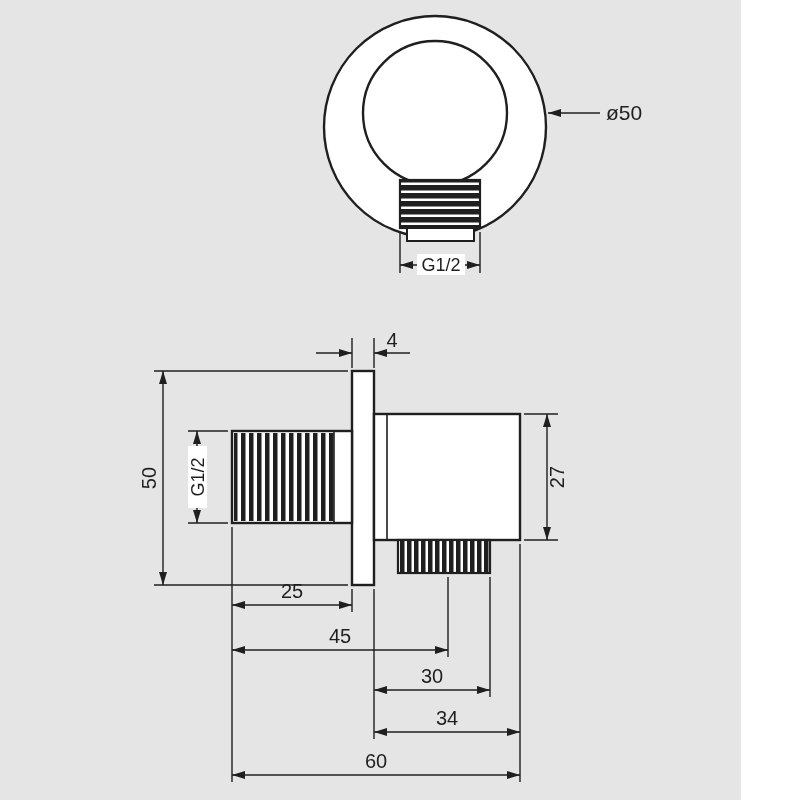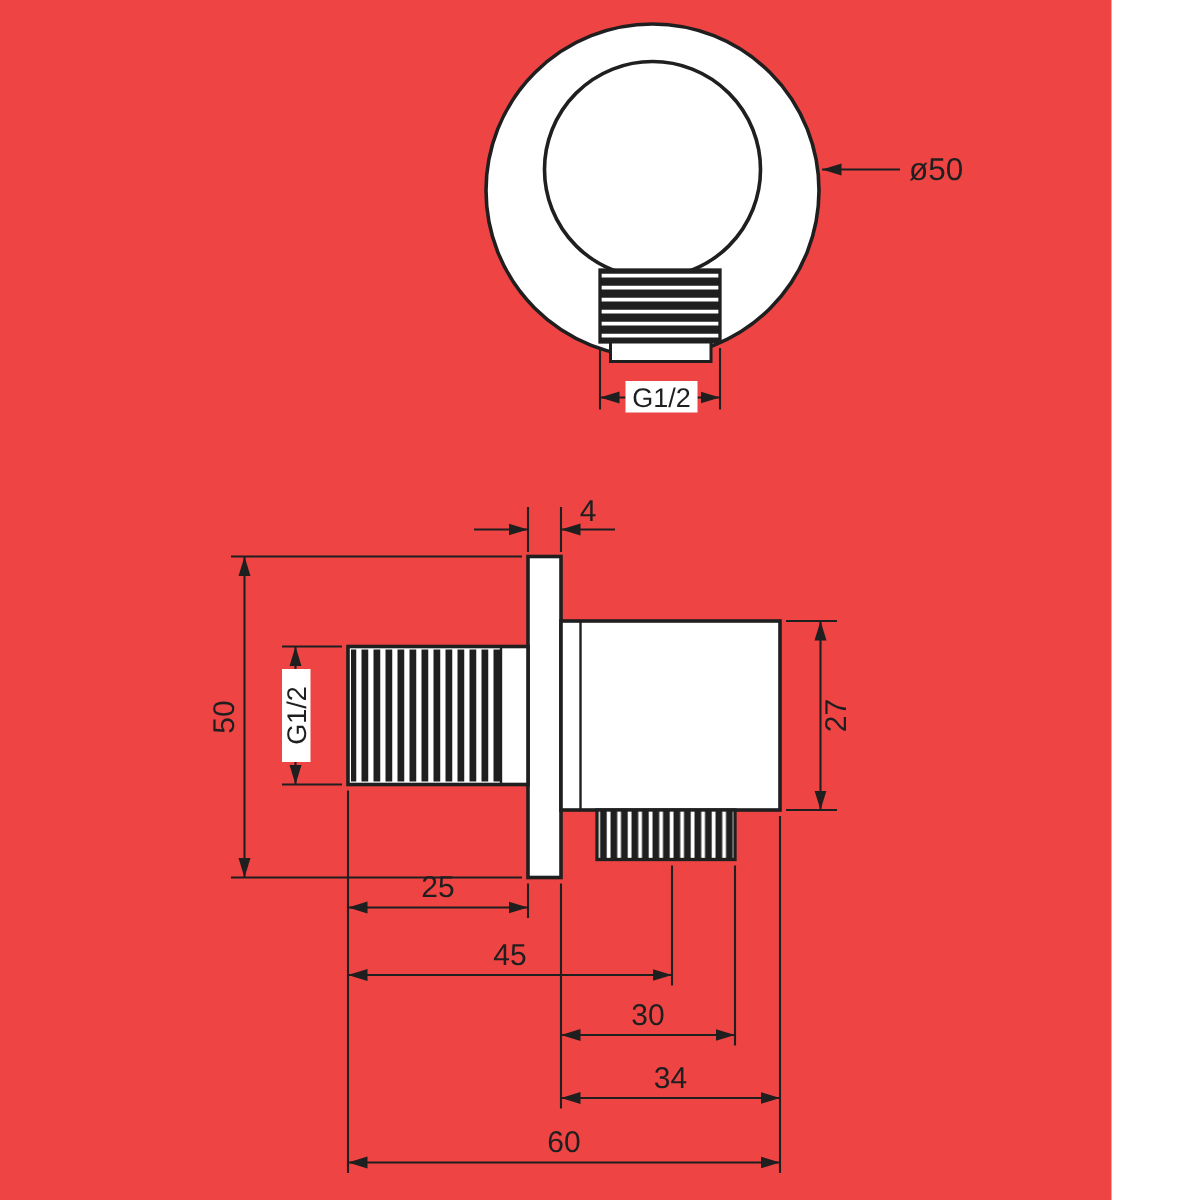--- a/index.html
+++ b/index.html
@@ -6,21 +6,21 @@
     margin: 0;
     padding: 0;
     background: #ffffff;
     width: 800px;
     height: 800px;
     font-family: "Liberation Sans", sans-serif;
   }
   .canvas {
     width: 741px;
     height: 800px;
-    background: #ef4444;
+    background: #e5e5e5;
   }
   svg { display: block; }
   svg text {
     font-family: "Liberation Sans", sans-serif;
     fill: #1f1f1f;
   }
   .dim-label { font-size: 20px; }
   .dim-label-small { font-size: 18px; }
   .dim-label-dia { font-size: 21px; }
 </style>

